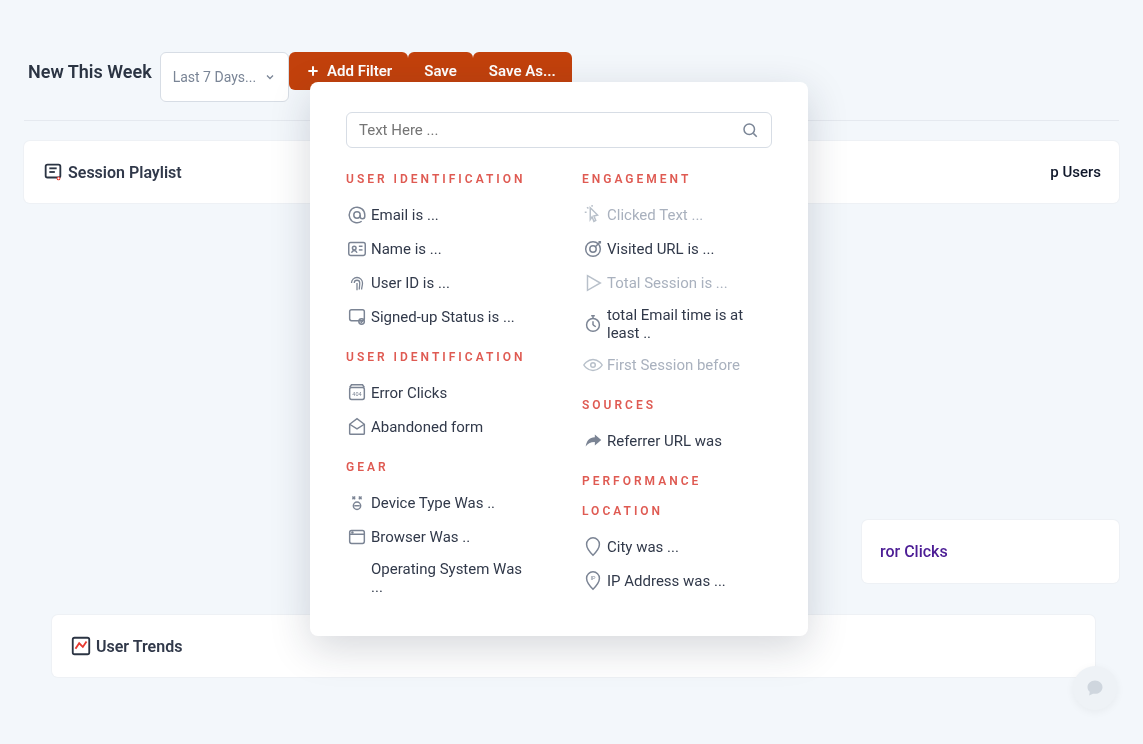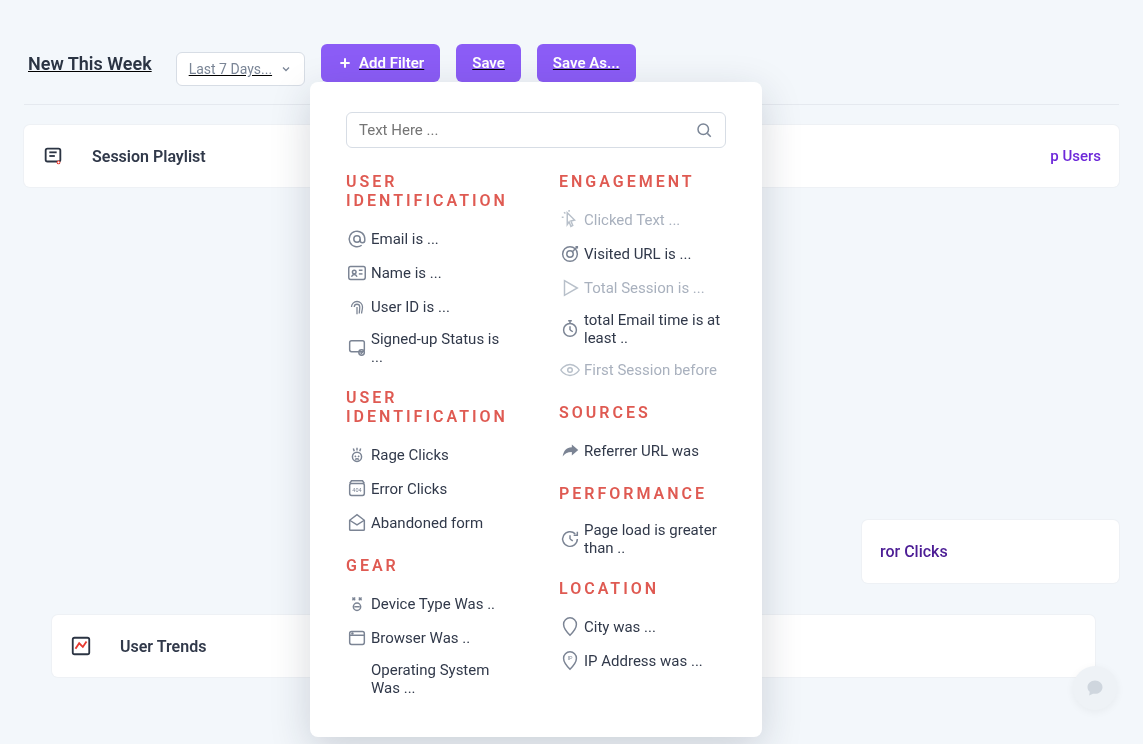--- a/index.html
+++ b/index.html
@@ -1,31 +1,31 @@
 <!DOCTYPE html>
 <html><head>
 <meta charset="utf-8">
 <style>
 * { box-sizing:border-box; margin:0; padding:0; font-family:-apple-system,BlinkMacSystemFont,"Segoe UI",Roboto,Arial,sans-serif; }
 body { background:#f3f7fb; width:1143px; height:744px; overflow:hidden; position:relative; }
-.toolbar { display:flex; align-items:center; gap:16px; padding:40px 0 18px 28px;text-decoration:underline; }
+.toolbar { display:flex; align-items:center; gap:0; padding:40px 0 18px 28px; }
 .title { font-size:18px; font-weight:600; color:#2b3443; margin-right:8px; }
-.dropdown { border:1px solid #d7dde5; border-radius:6px; padding:8px 12px; display:flex; align-items:center; gap:8px; color:#7a8596; font-size:14px; cursor:pointer; background:#fff;margin-top:12px; }
+.dropdown { border:1px solid #d7dde5; border-radius:6px; padding:16px 12px; display:flex; align-items:center; gap:8px; color:#7a8596; font-size:14px; cursor:pointer; background:#fff;margin-top:12px; }
 .btn { border:none; border-radius:6px; padding:10px 16px; font-size:15px; font-weight:600; color:#fff; cursor:pointer; display:flex; align-items:center; gap:6px; }
-.btn-red { background:#8b5cf6; }
+.btn-red { background:#c2410c; }
 .divider { height:1px; background:#e5e9ef; margin:0 24px; }
-.card { background:#fff; border-radius:6px; margin:20px 24px 0 24px; padding:20px 18px; display:flex; align-items:center; gap:28px; box-shadow:0 0 0 1px #eef1f5; }
+.card { background:#fff; border-radius:6px; margin:20px 24px 0 24px; padding:20px 18px; display:flex; align-items:center; gap:4px; box-shadow:0 0 0 1px #eef1f5; }
 .card .label { font-size:16px; font-weight:600; color:#31394a; }
-.card .right-label { margin-left:auto; color:#6d28d9; font-weight:500; font-size:15px; }
-.panel { position:absolute; left:310px; top:82px; width:452px; background:#fff; border-radius:8px; box-shadow:0 12px 40px rgba(30,40,60,.18); padding:30px 36px 34px 36px; }
+.card .right-label { margin-left:auto; color:#0f172a; font-weight:500; font-size:15px; }
+.panel { position:absolute; left:310px; top:82px; width:498px; background:#fff; border-radius:8px; box-shadow:0 12px 40px rgba(30,40,60,.18); padding:30px 36px 34px 36px; }
 .search { display:flex; align-items:center; border:1px solid #d7dde5; border-radius:6px; padding:8px 12px; margin-bottom:24px; }
 .search input { flex:1; border:none; outline:none; font-size:15px; color:#6f7886; }
 .columns { display:flex; gap:46px; }
 .col { flex:1; }
-.section-h { font-size:16px; font-weight:600; letter-spacing:3px; color:#df5a52; margin:16px 0 12px 0; }
+.section-h { font-size:12px; font-weight:600; letter-spacing:3px; color:#df5a52; margin:16px 0 12px 0; }
 .section-h:first-child { margin-top:0; }
 .item { display:flex; align-items:center; gap:3px; padding:6px 0; cursor:pointer; font-size:15px; color:#31394a; }
 .item.faded { color:#a9b1be;align-items:center; }
 .ico { width:22px; height:22px; flex-shrink:0; color:#7b8494; }
 .item.faded .ico { color:#b8c0ca; }
 svg { display:block; }
 .chev { width:12px; height:12px; }
 .plus { width:16px; height:16px; }
 .chat-bubble { position:absolute; right:26px; bottom:34px; width:44px; height:44px; border-radius:50%; background:#eef2f6; display:flex; align-items:center; justify-content:center; box-shadow:0 2px 8px rgba(0,0,0,.05); }
 </style>
@@ -128,30 +128,20 @@
             <rect x="4" y="4" width="16" height="12" rx="2"></rect>
             <circle cx="17" cy="17" r="3"></circle>
             <polyline points="15.8 17 16.8 18 18.3 16.2"></polyline>
           </svg>
           <span>Signed-up Status is ...</span>
         </div>
 
       <div class="section-h">USER IDENTIFICATION</div>
       <div class="item">
           <svg class="ico" viewBox="0 0 24 24" fill="none" stroke="currentColor" stroke-width="1.6">
-            <circle cx="12" cy="14" r="5"></circle>
-            <path d="M9.5 13l1.5 1M14.5 13l-1.5 1M10 17c.5-.7 1.3-1 2-1s1.5.3 2 1"></path>
-            <line x1="8" y1="5" x2="9" y2="8"></line>
-            <line x1="16" y1="5" x2="15" y2="8"></line>
-            <line x1="12" y1="4" x2="12" y2="7"></line>
-          </svg>
-          <span>Rage Clicks</span>
-        </div>
-      <div class="item">
-          <svg class="ico" viewBox="0 0 24 24" fill="none" stroke="currentColor" stroke-width="1.6">
             <rect x="4" y="6" width="16" height="13" rx="2"></rect>
             <path d="M4 6l2-3h12l2 3"></path>
             <text x="12" y="15" font-size="6" text-anchor="middle" fill="currentColor" stroke="none">404</text>
           </svg>
           <span>Error Clicks</span>
         </div>
       <div class="item">
           <svg class="ico" viewBox="0 0 24 24" fill="none" stroke="currentColor" stroke-width="1.6">
             <path d="M4 9l8-6 8 6v10a1 1 0 0 1-1 1H5a1 1 0 0 1-1-1z"></path>
             <polyline points="4 9 12 14 20 9"></polyline>
@@ -230,29 +220,20 @@
 
       <div class="section-h">SOURCES</div>
       <div class="item">
           <svg class="ico" viewBox="0 0 24 24" fill="currentColor">
             <path d="M14 5l7 6-7 6v-4c-5 0-8 2-10 5 1-6 4-10 10-10V5z"></path>
           </svg>
           <span>Referrer URL was</span>
         </div>
 
       <div class="section-h">PERFORMANCE</div>
-      <div class="item">
-          <svg class="ico" viewBox="0 0 24 24" fill="none" stroke="currentColor" stroke-width="1.6">
-            <path d="M20 12a8 8 0 1 1-2.3-5.6"></path>
-            <polyline points="20 4 20 8 16 8"></polyline>
-            <line x1="12" y1="8" x2="12" y2="12"></line>
-            <line x1="12" y1="12" x2="15" y2="14"></line>
-          </svg>
-          <span>Page load is greater than ..</span>
-        </div>
 
       <div class="section-h">LOCATION</div>
       <div class="item">
           <svg class="ico" viewBox="0 0 24 24" fill="none" stroke="currentColor" stroke-width="1.6">
             <path d="M12 21s7-7 7-12a7 7 0 0 0-14 0c0 5 7 12 7 12z"></path>
           </svg>
           <span>City was ...</span>
         </div>
       <div class="item">
           <svg class="ico" viewBox="0 0 24 24" fill="none" stroke="currentColor" stroke-width="1.6">

